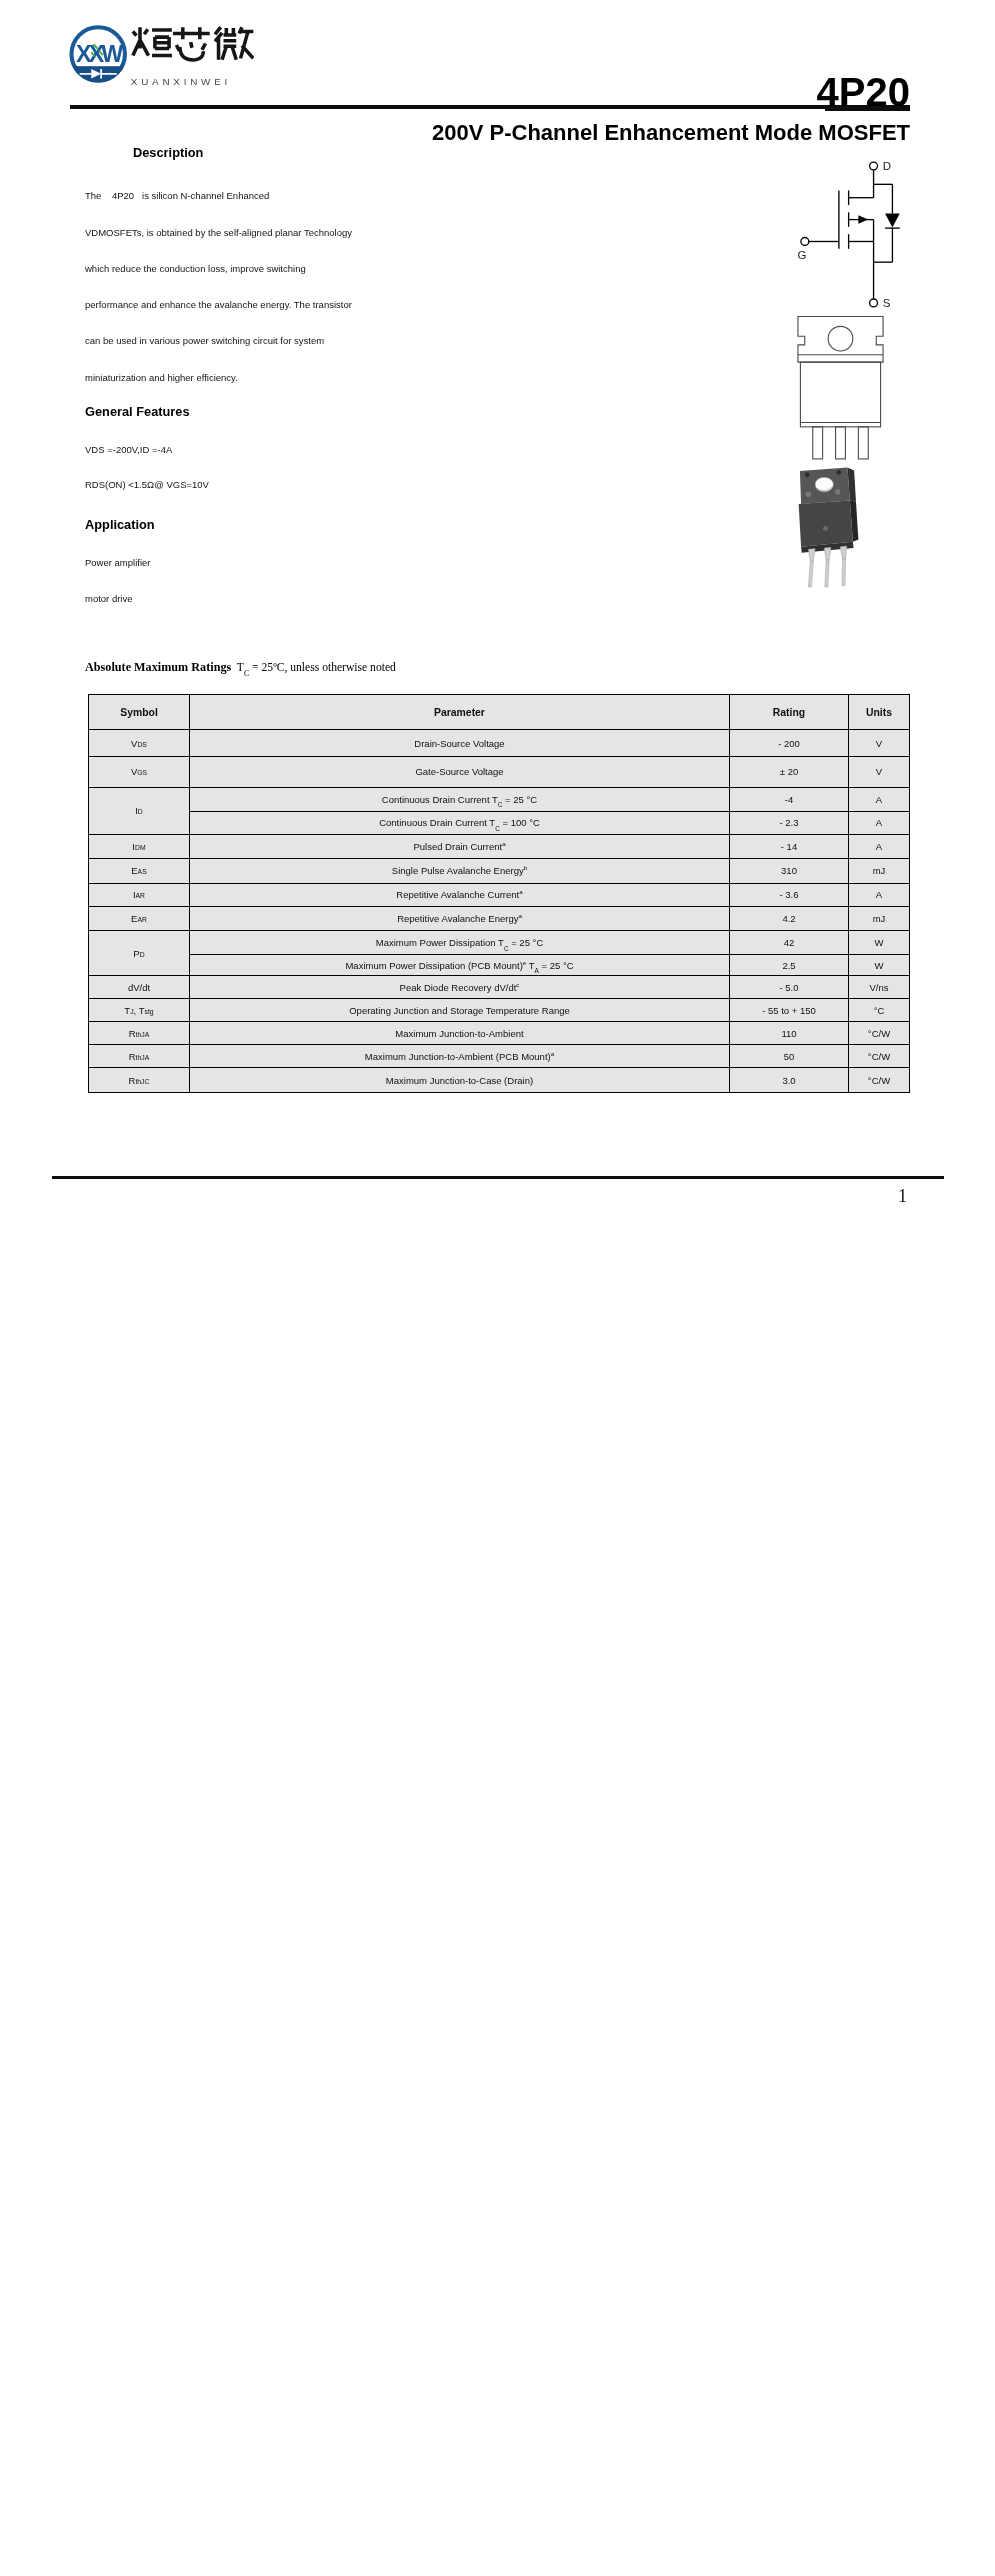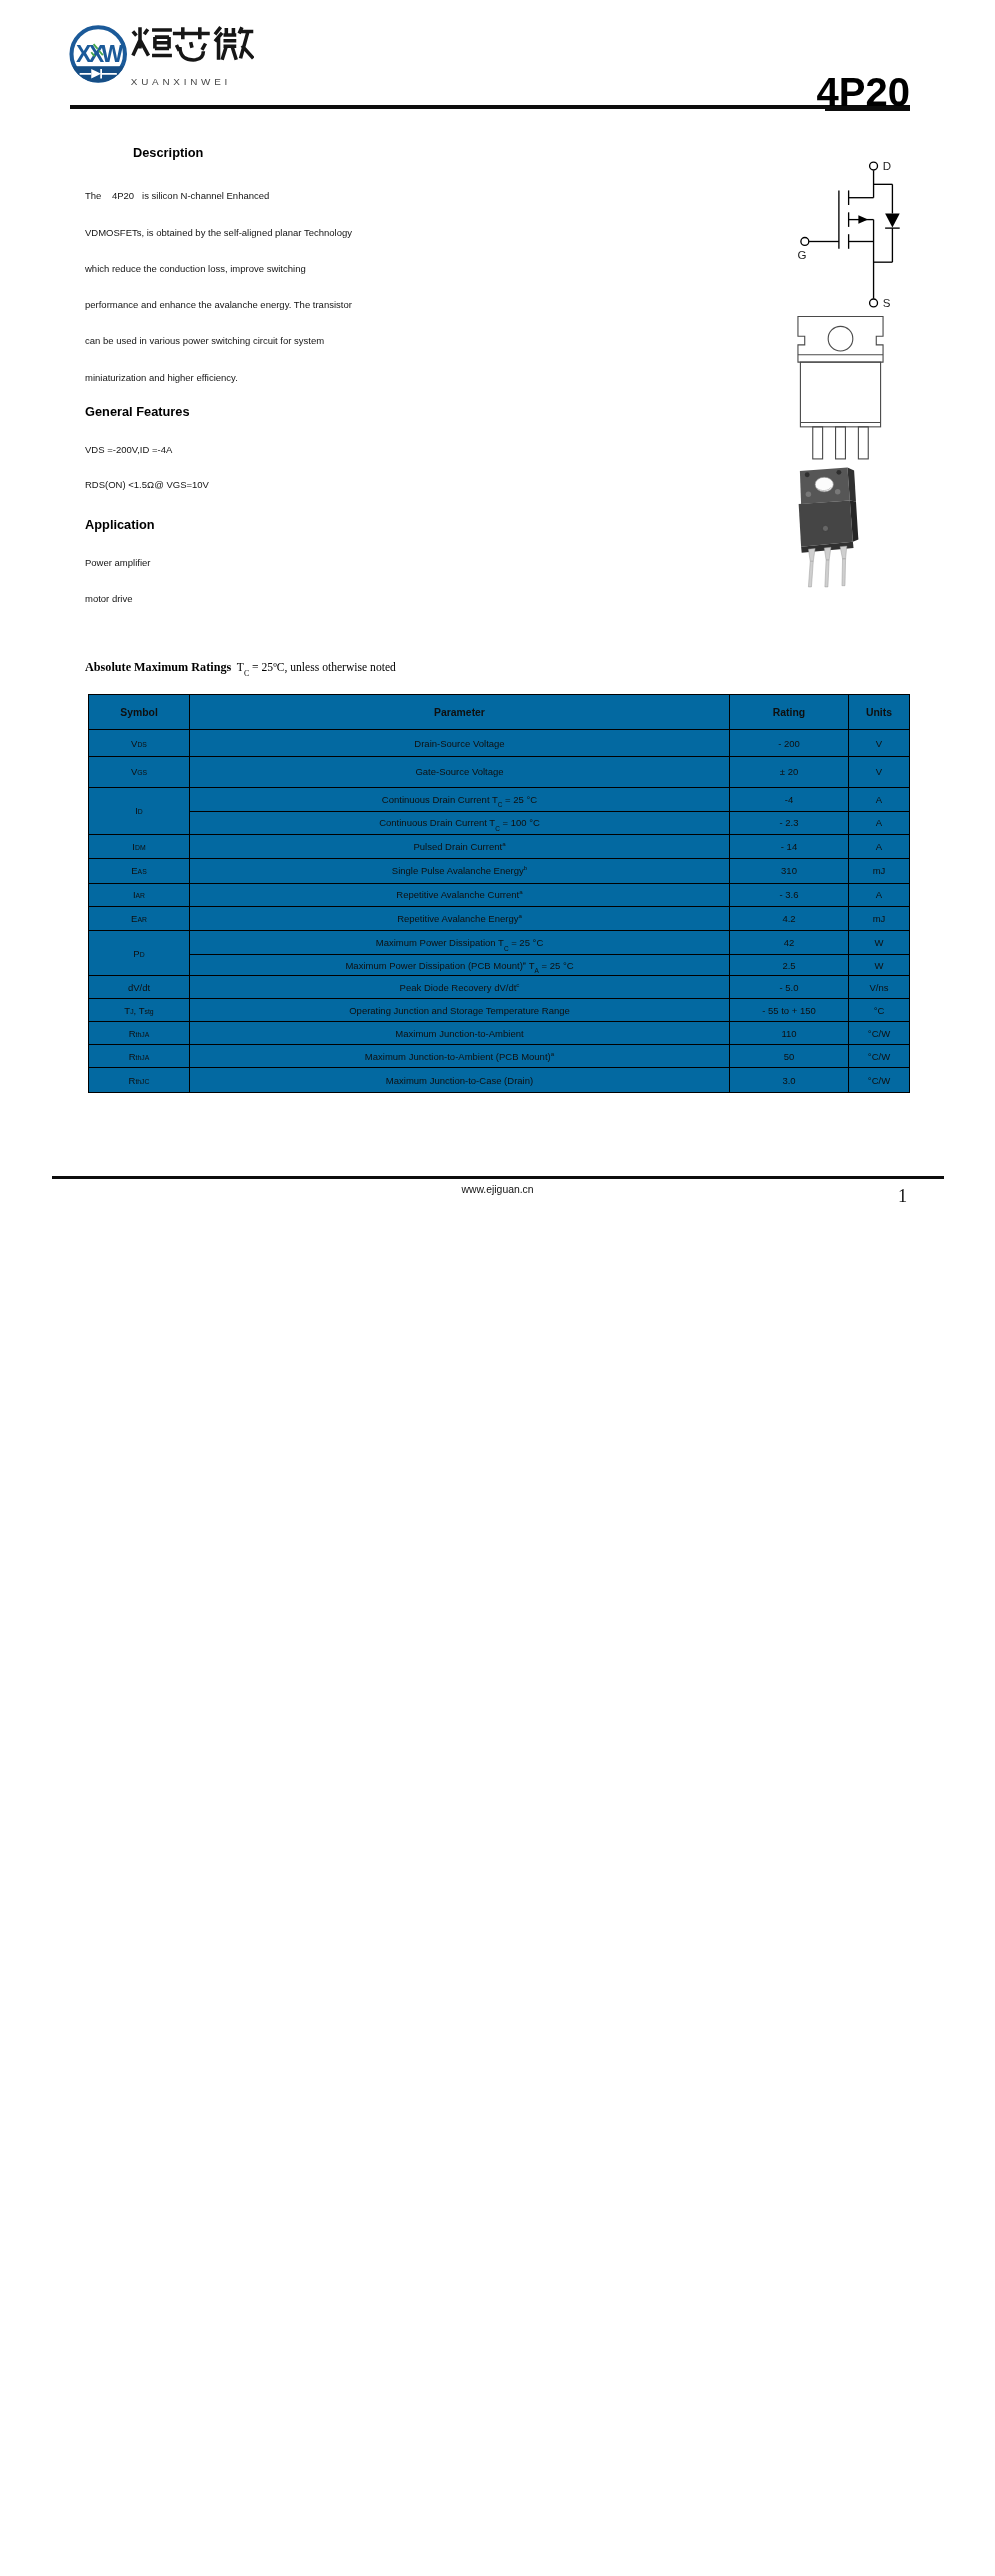--- a/index.html
+++ b/index.html
@@ -19,21 +19,21 @@
   .subtitle    { position:absolute; font-weight:bold; text-align:right; color:#000; }
 
   .sec-heading { position:absolute; left:85px; font-size:12.8px; font-weight:bold; color:#000; }
   .body-line   { position:absolute; left:85px; font-size:9.5px; white-space:pre; color:#141414; }
 
   .abs-heading { position:absolute; left:85px; font-size:12.2px; color:#000; white-space:pre; }
   .abs-heading .bold-part { font-weight:bold; }
   .abs-heading .note-part { font-weight:normal; font-size:11.6px; }
 
   
-  table.ds { border-collapse:collapse; table-layout:fixed; position:absolute; background:#0369a1; border:1.8px solid #000; }
+  table.ds { border-collapse:collapse; table-layout:fixed; position:absolute; background:#e5e5e5; border:1.8px solid #000; }
   table.ds th, table.ds td {
     border-left:1.2px solid #000; border-right:1.2px solid #000;
     border-top:0.6px solid #000; border-bottom:0.6px solid #000;
     vertical-align:middle; overflow:hidden;
   }
   table.ds tr.gt > th, table.ds tr.gt > td { border-top:1.8px solid #000; }
   table.ds thead th { border-bottom:1.8px solid #000; font-weight:bold; }
 
   #abs-table { left:88px; top:694px; width:820px; font-size:9.5px; }
   #abs-table th { font-size:10.4px; text-align:center; }
@@ -96,20 +96,21 @@
           <path d="M42,4 L38,13 M38,10 L58,10 M50,12 L40,48 M42,30 L58,48"></path>
         </g>
       </g>
       <text x="108" y="114" font-size="17" letter-spacing="6.5" fill="#474747">XUANXINWEI</text>
     </svg>
   </div>
 
   <div class="h-rule" style="left:70px; top:105px; width:840px; height:4.3px;"></div>
   <div class="h-rule" style="left:825px; top:109px; width:85px; height:1.8px;"></div>
   <div class="part-number" style="left:605px; top:70px; width:305px; font-size:40px;">4P20</div>
+  <div class="subtitle" style="left:361px; top:120px; width:549px; font-size:22px;">200V P-Channel Enhancement Mode MOSFET</div>
 
   <div class="sec-heading" style="top:145px;padding-left:48px;">Description</div>
   <div class="body-line" style="top:190px;">The    4P20   is silicon N-channel Enhanced</div>
   <div class="body-line" style="top:227px;">VDMOSFETs, is obtained by the self-aligned planar Technology</div>
   <div class="body-line" style="top:263px;">which reduce the conduction loss, improve switching</div>
   <div class="body-line" style="top:299px;">performance and enhance the avalanche energy. The transistor</div>
   <div class="body-line" style="top:335px;">can be used in various power switching circuit for system</div>
   <div class="body-line" style="top:372px;">miniaturization and higher efficiency.</div>
 
   <div class="sec-heading" style="top:404px;">General Features</div>
@@ -293,21 +294,20 @@
       <tr class="gt" style="height:24.4px">
         <td class="sym">R<sub>thJC</sub></td>
         <td>Maximum Junction-to-Case (Drain)</td>
         <td>3.0</td>
         <td>°C/W</td>
       </tr>
     </tbody>
   </table>
 
   <div class="h-rule" style="left:52px; top:1176px; width:892px; height:3px;"></div>
-  <div class="footer-site" style="top:1184px;">www.ejiguan.cn</div>
   <div class="footer-page" style="left:898px; top:1186px;">1</div>
 </div>
 
 <div class="page" id="page-2">
 
   
   
 
   
   

